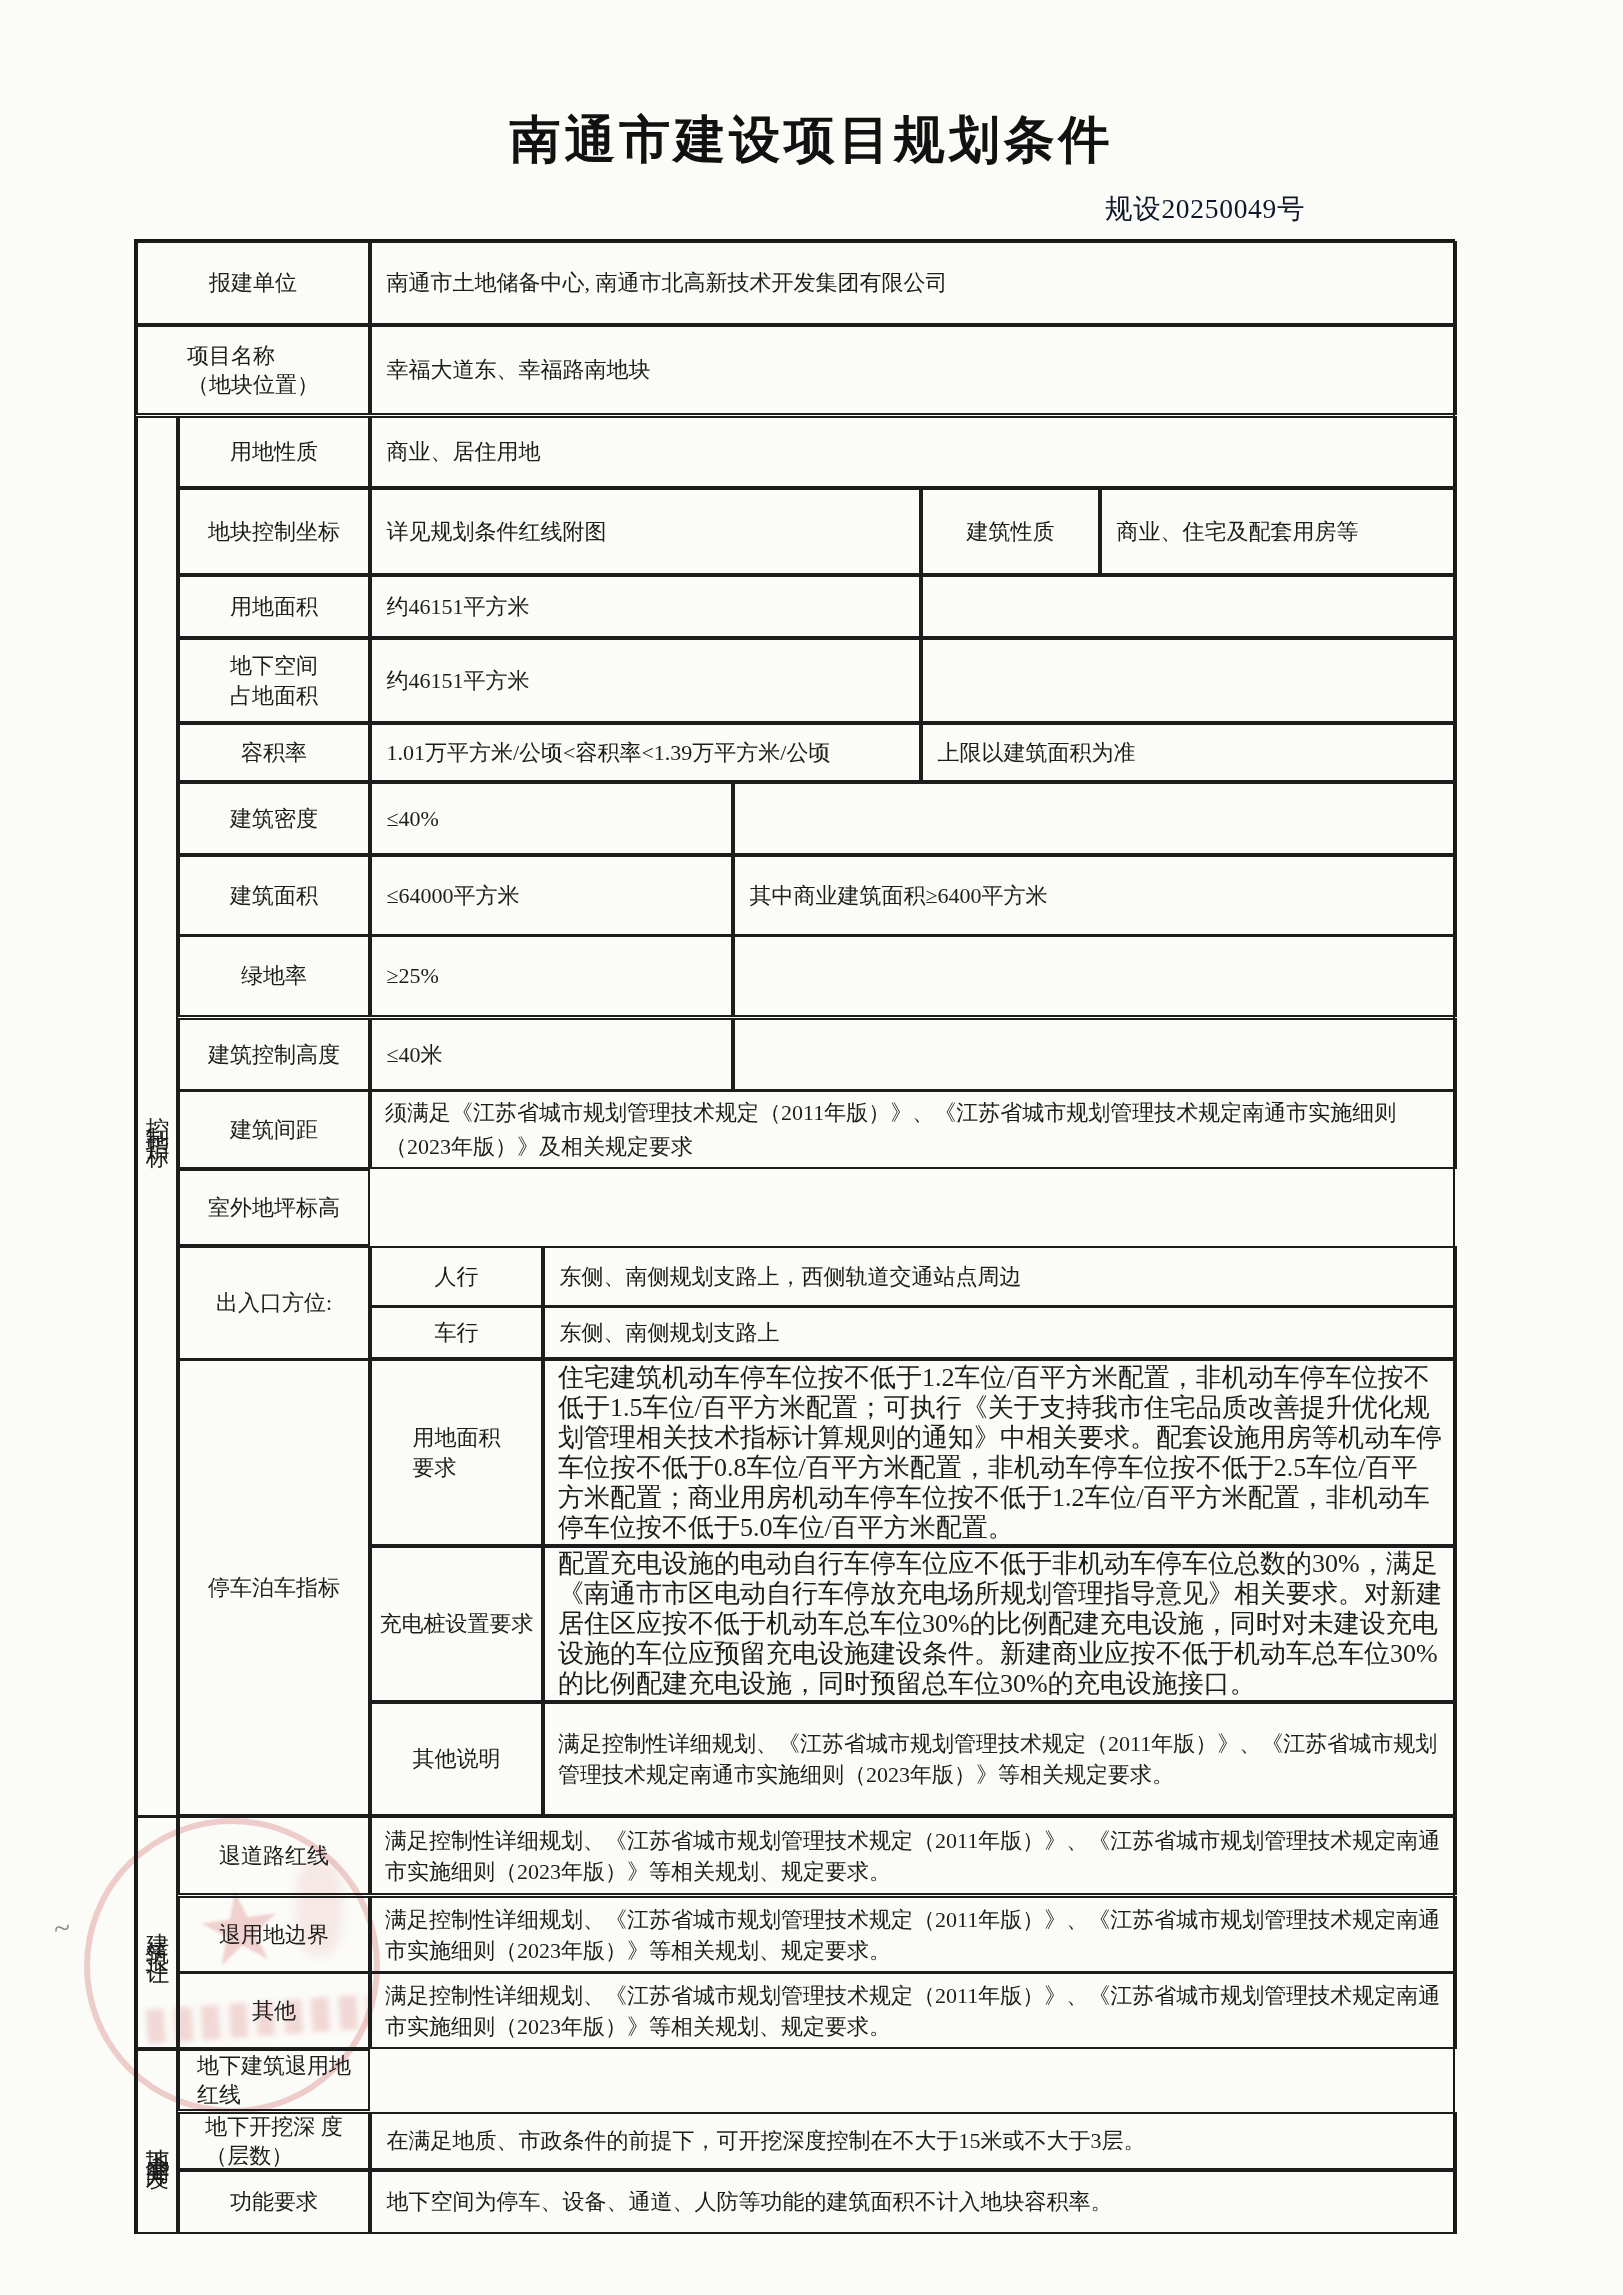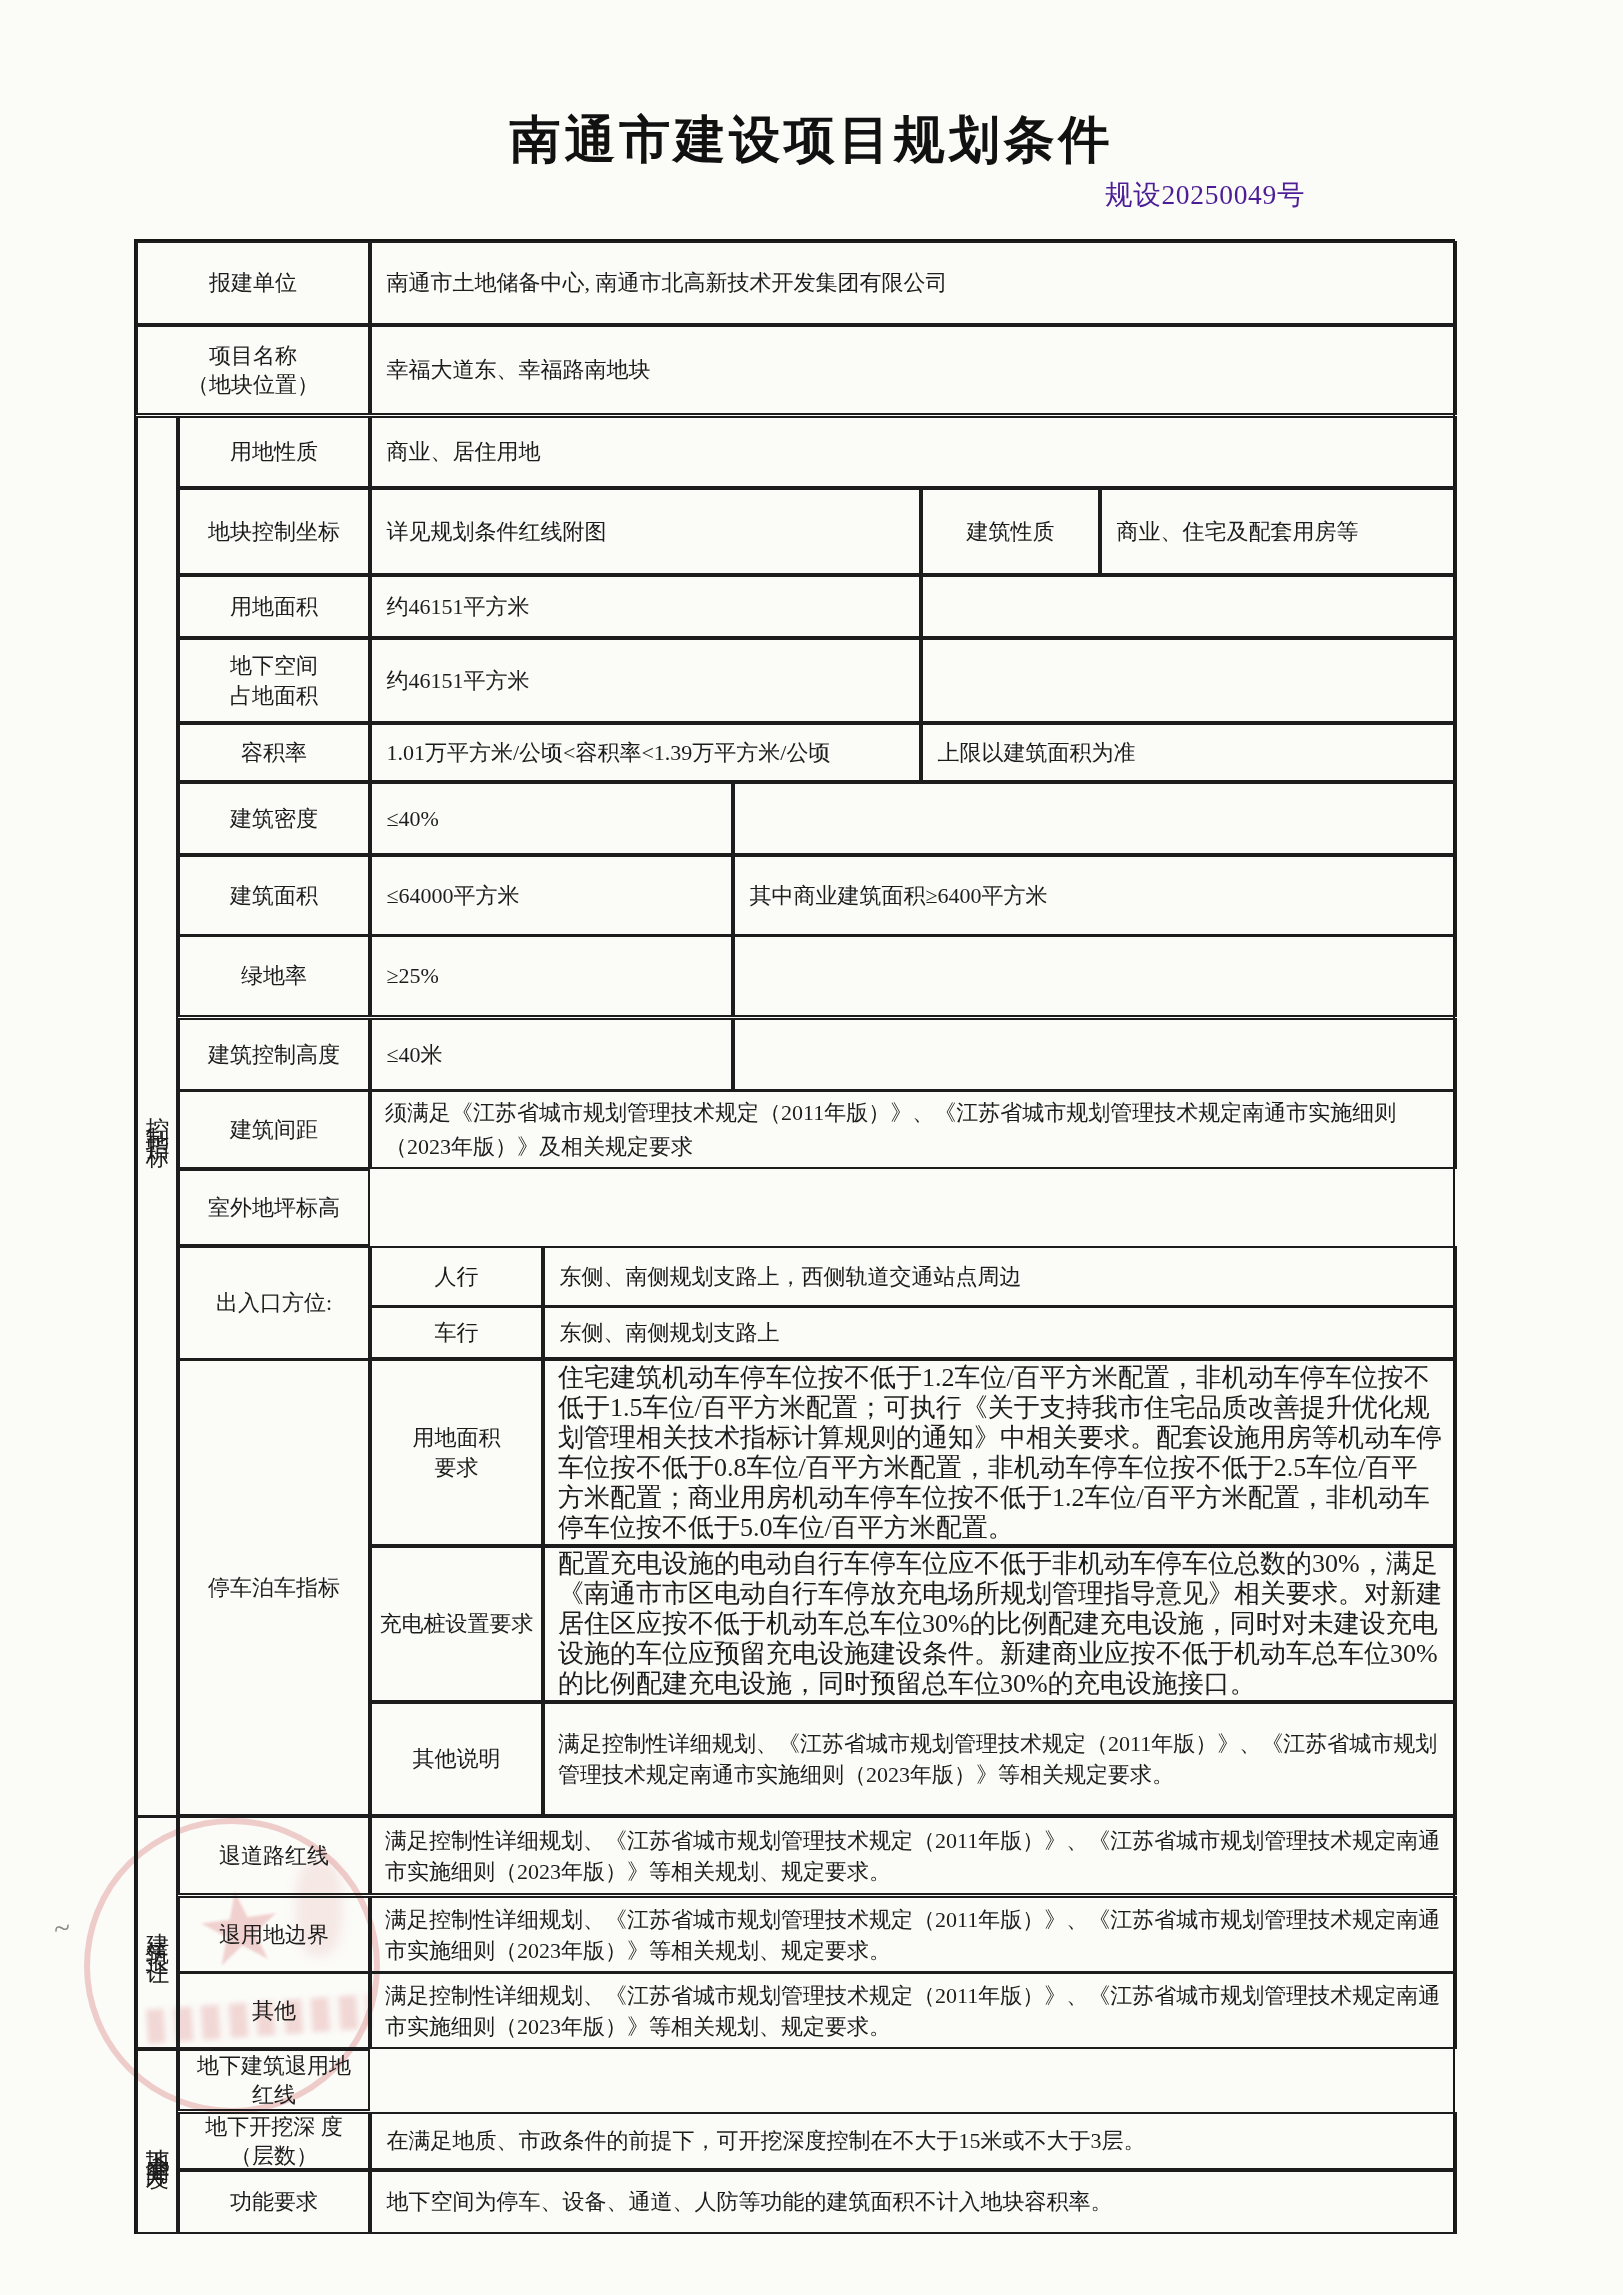--- a/index.html
+++ b/index.html
@@ -8,33 +8,33 @@
     background:#fbfbf8;
     font-family:"Liberation Serif", serif;
     color:#1c1c1c;overflow:hidden;
   }
   #doc-title{
     position:absolute;left:0;top:106px;width:1623px;text-align:center;
     font-family:"Liberation Sans", sans-serif;
     font-size:51px;font-weight:700;letter-spacing:3.9px;color:#111;
   }
   #doc-number{
-    position:absolute;left:1105px;top:177px;width:275px;
-    font-size:27.5px;color:#4c1d95;letter-spacing:0.7px;
+    position:absolute;left:1105px;top:191px;width:275px;
+    font-size:27.5px;color:#0f172a;letter-spacing:0.7px;
   }
   #table-frame{
     position:absolute;left:134px;top:239px;width:1321px;height:1995px;
     border:2.6px solid #161616;box-sizing:border-box;
   }
   .cell{
     position:absolute;box-sizing:border-box;border:2px solid #1d1d1d;
     display:flex;align-items:center;font-size:22px;line-height:1.32;
     background:transparent;
   }
-  .lab{justify-content:center;text-align:center;white-space:pre-line;}
+  .lab{justify-content:center;text-align:left;white-space:pre-line;}
   .val{padding:0 14.4px;text-align:left;}
   .par{padding:3.9px 13px;text-align:left;}
   .lh46{line-height:30px;font-size:26px;}
   .lh48{line-height:31px;}
   .lh52{line-height:34px;}
   .vert span{
     writing-mode:vertical-rl;text-orientation:upright;
     letter-spacing:9.2px;font-size:23.6px;
   }
   .vert{justify-content:center;}

